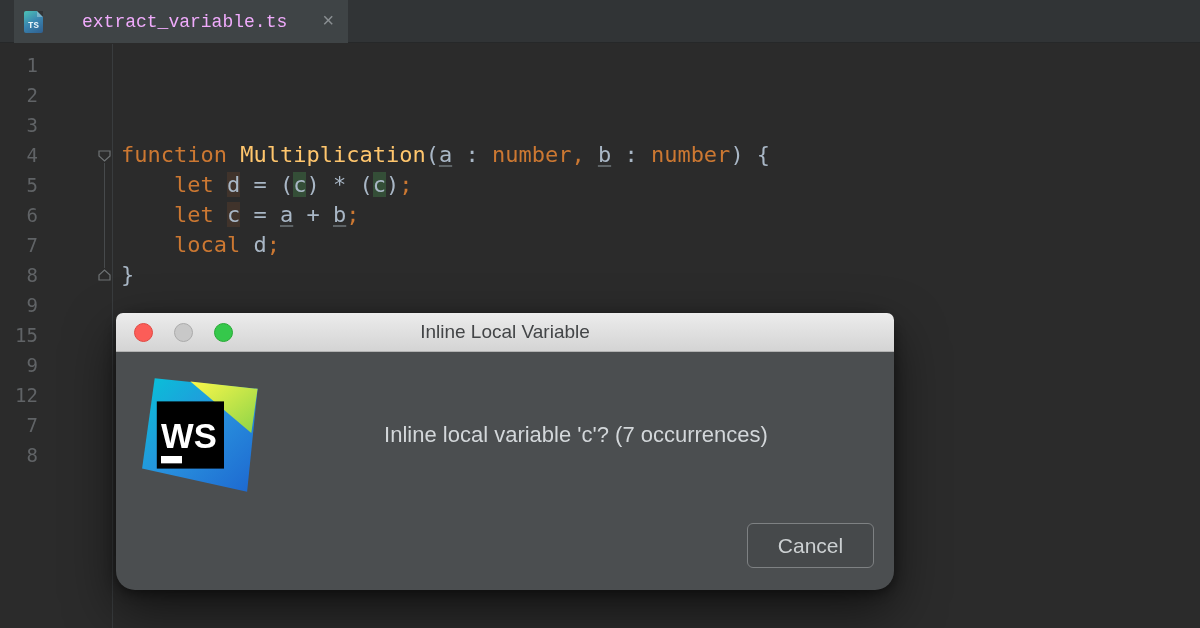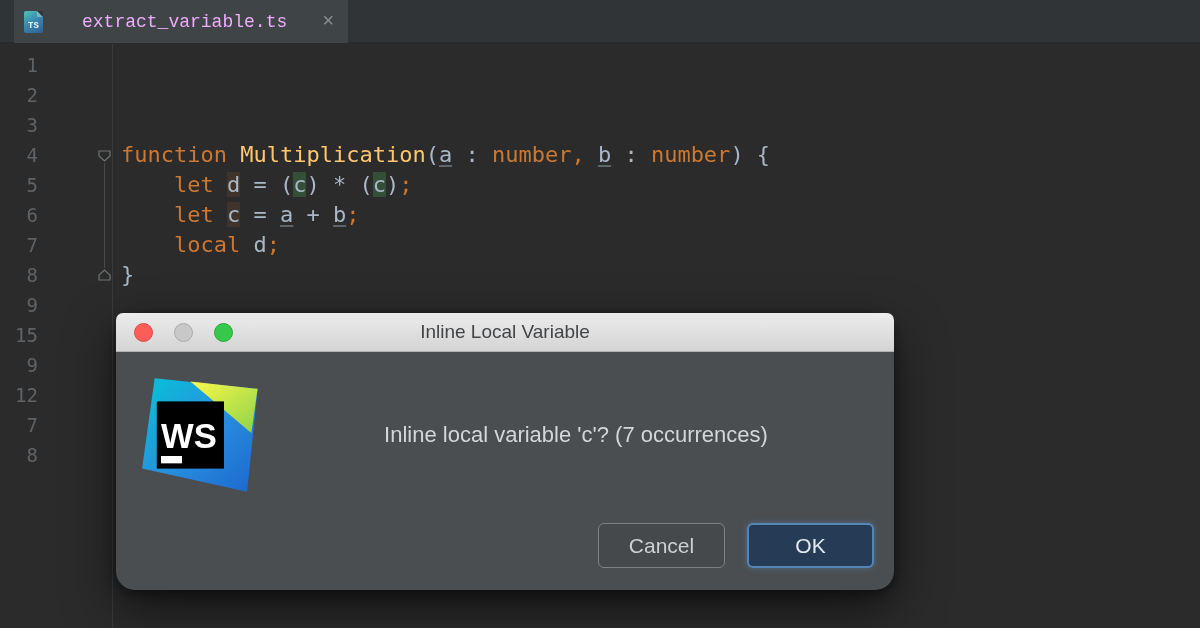--- a/index.html
+++ b/index.html
@@ -201,16 +201,15 @@
       <polygon points="48,9 112,16 106,58" fill="url(#wsYellow)"></polygon>
       <rect x="16" y="28" width="64" height="64" fill="#000000"></rect>
       <text x="20" y="72" font-family="Liberation Sans, sans-serif" font-weight="bold" font-size="33" fill="#ffffff">WS</text>
       <rect x="20" y="80" width="20" height="7" fill="#ffffff"></rect>
     </svg>
 
     <div class="message">Inline local variable 'c'? (7 occurrences)</div>
 
     <div class="buttons">
       <button class="btn btn-cancel">Cancel</button>
-      <button class="btn btn-ok">OK</button>
     </div>
   </div>
 </div>
 
 </body></html>

